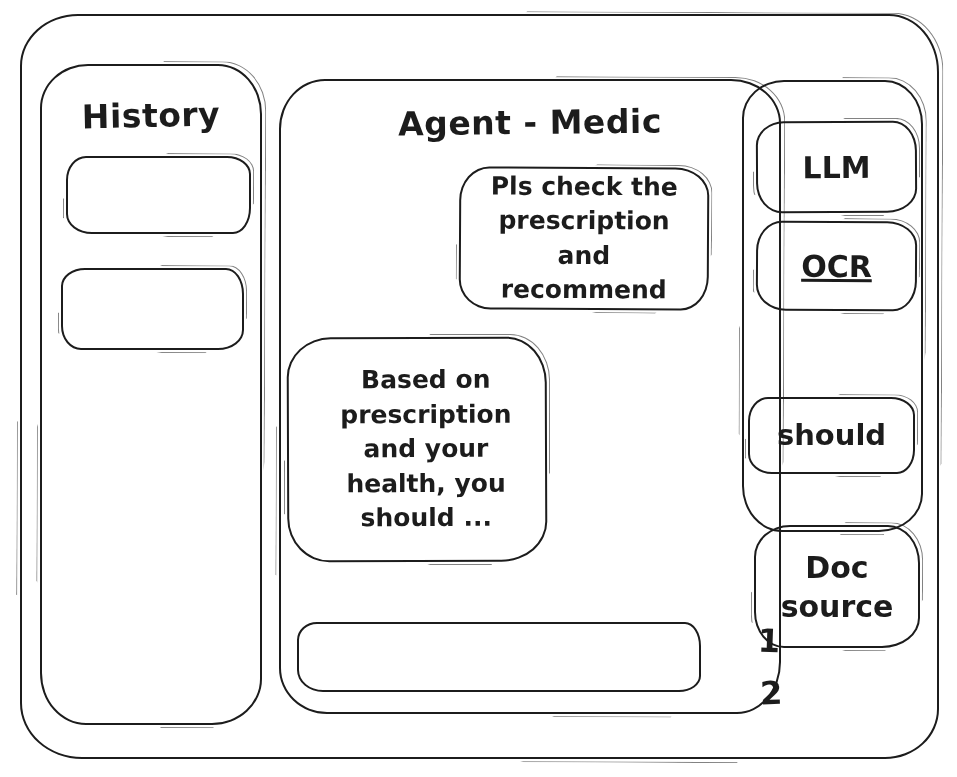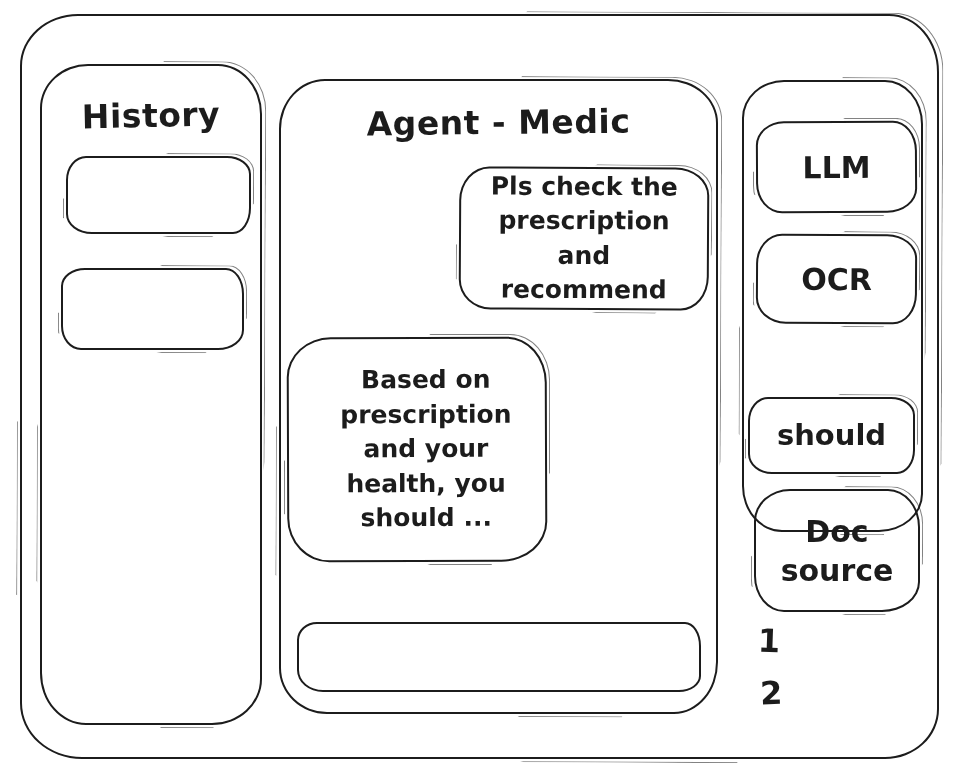--- a/index.html
+++ b/index.html
@@ -59,21 +59,21 @@
     left: 24px; top: 90px; width: 185px; height: 78px;
     border-radius: 20px 24px 18px 26px / 24px 18px 26px 20px;
   }
   .hist-item-2 {
     left: 19px; top: 202px; width: 183px; height: 82px;
     border-radius: 24px 18px 26px 20px / 18px 26px 20px 24px;
   }
 
   
   .main-panel {
-    left: 257px; top: 63px; width: 439px; height: 635px;
+    left: 257px; top: 63px; width: 502px; height: 635px;
     border-radius: 46px 50px 44px 48px / 50px 44px 52px 46px;
   }
   .main-title {
     position: absolute; left: 0; top: 22px; width: 100%;
     font-size: 33px;
     transform: rotate(-0.6deg);
   }
   .bubble {
     display: flex; align-items: center; justify-content: center;
     font-size: 25px; font-weight: bold;
@@ -111,31 +111,32 @@
     text-align: center;
     line-height: 1.3;
     cursor: pointer;
   }
   .btn-llm {
     left: 12px; top: 39px; width: 161px; height: 92px;
     border-radius: 28px 24px 30px 26px / 24px 30px 24px 30px;
     transform: rotate(-0.3deg);
   }
   .btn-ocr {
-    left: 12px; top: 152px; width: 161px; height: 90px;
+    left: 12px; top: 139px; width: 161px; height: 90px;
     border-radius: 26px 30px 24px 30px / 30px 24px 30px 26px;
     transform: rotate(0.3deg);
+    text-decoration: underline;
   }
   .btn-params {
     left: 4px; top: 315px; width: 167px; height: 77px;
     border-radius: 20px 24px 18px 24px / 24px 18px 24px 20px;
     font-size: 29px;
   }
   .btn-doc {
-    left: 10px; top: 407px; width: 166px; height: 123px;
+    left: 10px; top: 443px; width: 166px; height: 123px;
     border-radius: 36px 32px 38px 30px / 32px 38px 30px 36px;
     padding: 4px 14px;
   }
   .doc-num {
     position: absolute;
     font-size: 32px; font-weight: bold;
     cursor: pointer;
   }
   .doc-num-1 { left: 14px; top: 540px; transform: rotate(2deg); }
   .doc-num-2 { left: 16px; top: 592px; transform: rotate(-2deg); }

